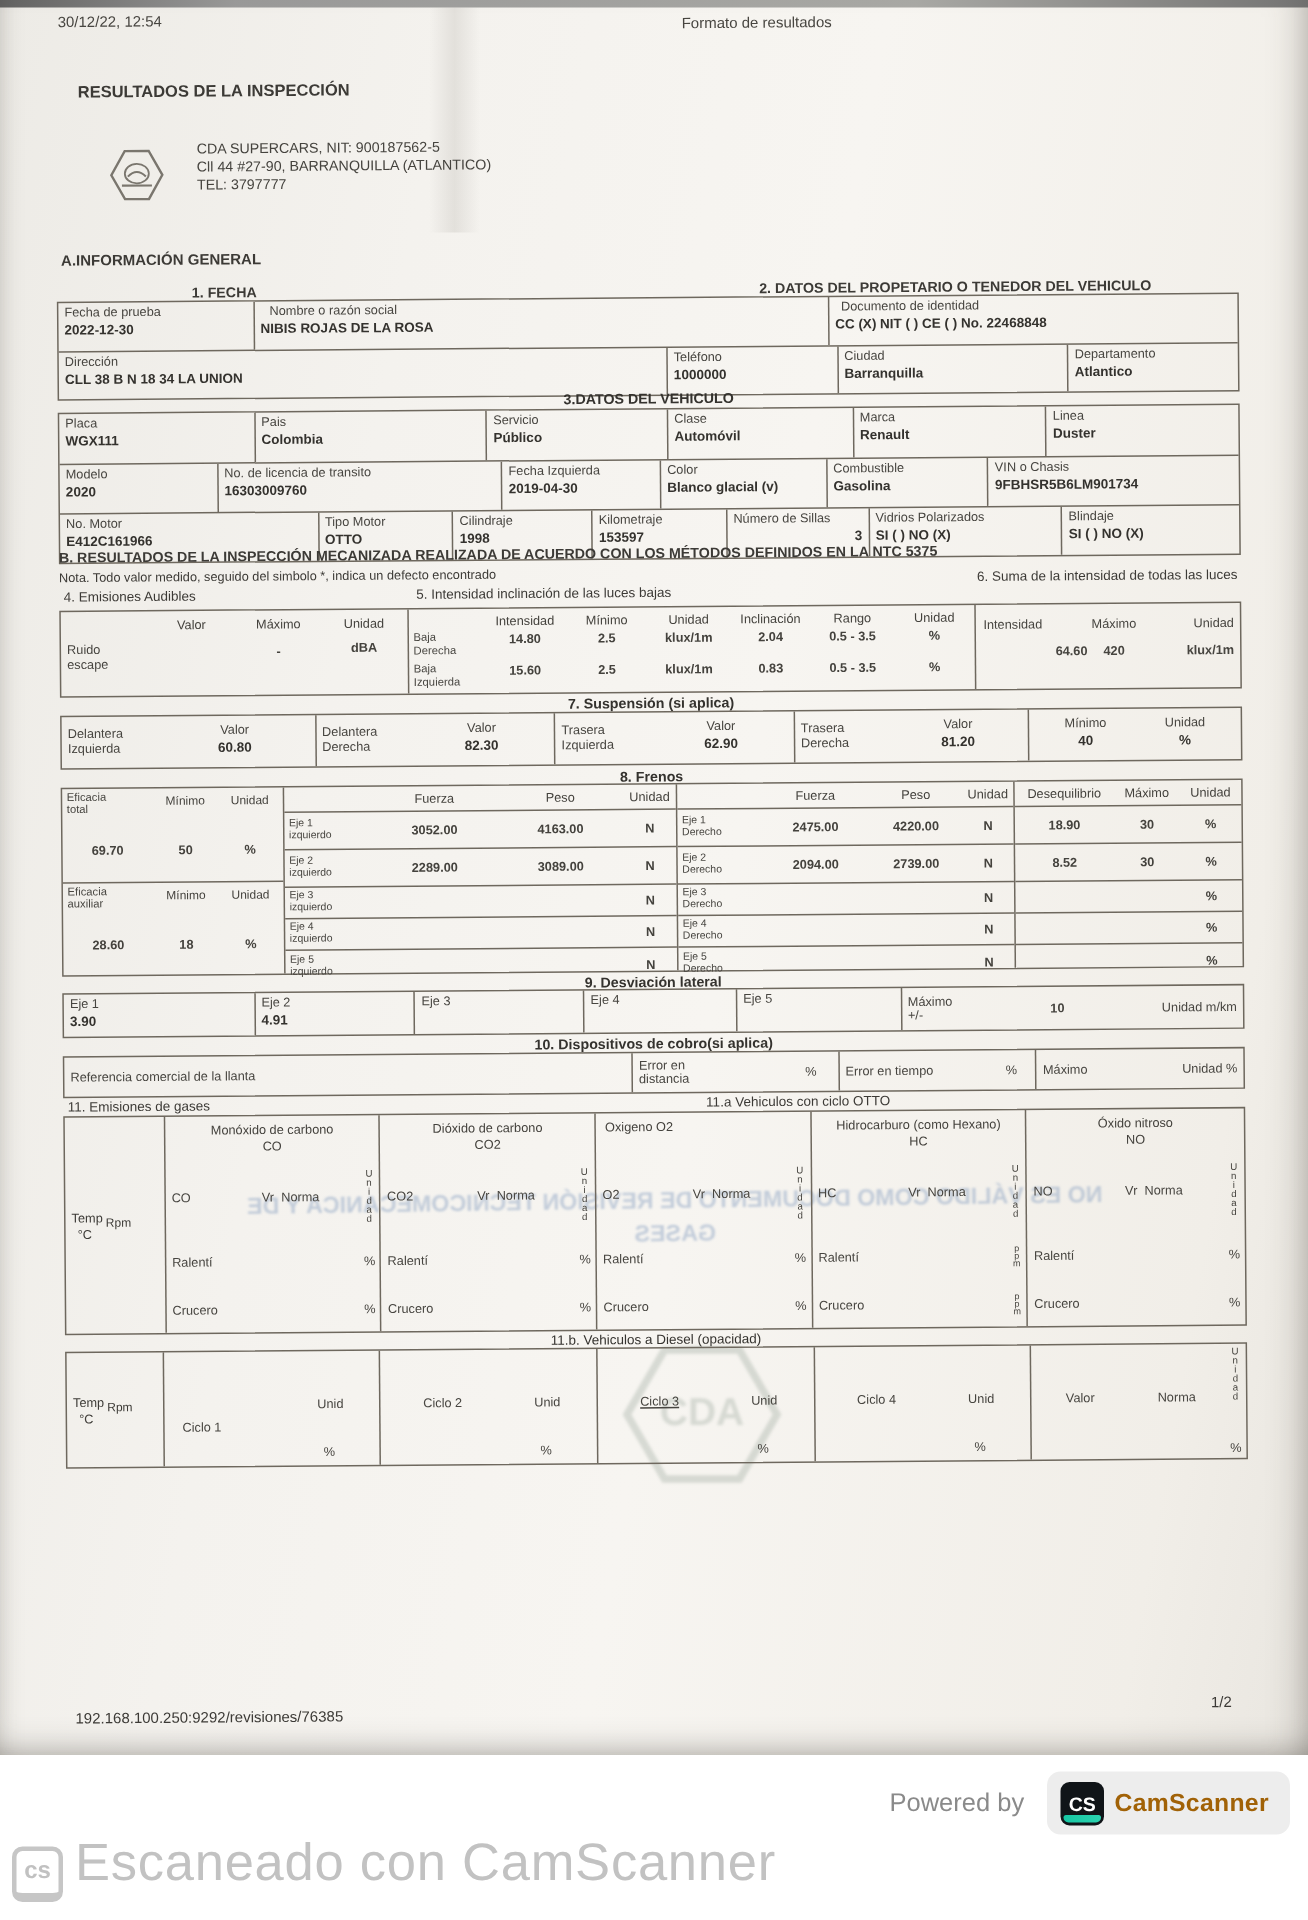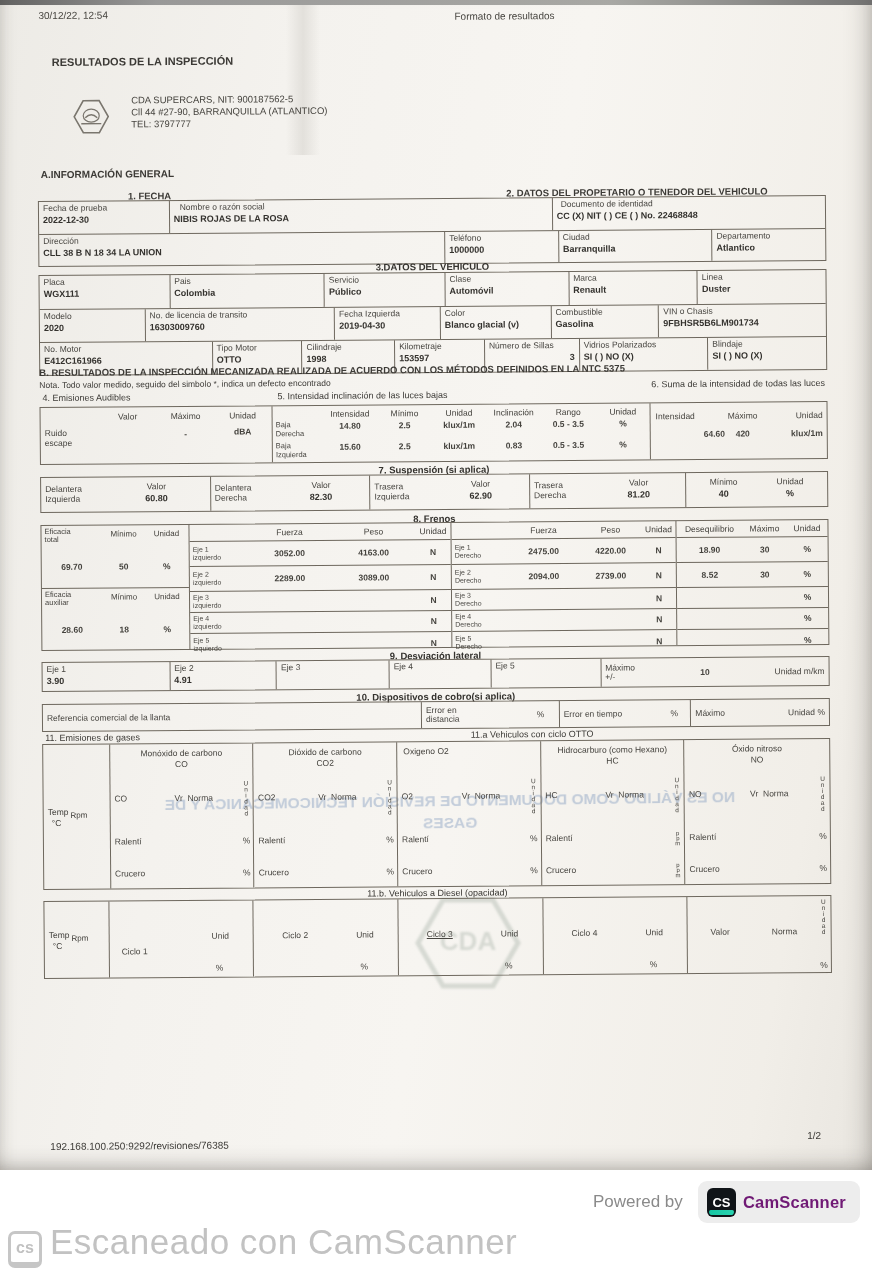--- a/index.html
+++ b/index.html
@@ -38,21 +38,21 @@
       font-weight:bold;font-size:15.5px;line-height:22px;}
   .ghost-logo{position:absolute;left:398px;top:888px;width:140px;height:120px;opacity:.30;filter:blur(1.2px);color:#8d9c90;}
 
   .powered{position:absolute;left:593px;top:1192px;font-size:17px;color:#8a8a8a;}
   .cs-badge{position:absolute;left:698px;top:1181px;width:162px;height:42px;background:#ededed;border-radius:9px;
       display:flex;align-items:center;gap:7px;padding-left:9px;box-sizing:border-box;}
   .cs-logo{width:29px;height:29px;background:#101418;border-radius:6px;position:relative;
       display:flex;align-items:center;justify-content:center;color:#fff;font-weight:bold;font-size:13px;}
   .cs-logo::after{content:"";position:absolute;left:2px;right:2px;bottom:2px;height:5px;border-radius:2px 2px 4px 4px;
       background:linear-gradient(90deg,#17c6a3,#2bd3b0);}
-  .cs-brand{font-size:16.5px;font-weight:bold;color:#701a75;letter-spacing:.2px;}
+  .cs-brand{font-size:16.5px;font-weight:bold;color:#a16207;letter-spacing:.2px;}
 
   .wm-icon{position:absolute;left:8px;top:1231px;width:34px;height:37px;border:3px solid #c6c6c6;border-bottom-width:6px;
       border-radius:7px;box-sizing:border-box;display:flex;align-items:center;justify-content:center;
       color:#c1c1c1;font-weight:bold;font-size:16px;}
   .wm-text{position:absolute;left:50px;top:1222px;font-size:35px;color:#c2c2c2;letter-spacing:.5px;}
 </style>
 </head>
 <body>
 
 <div class="page">

